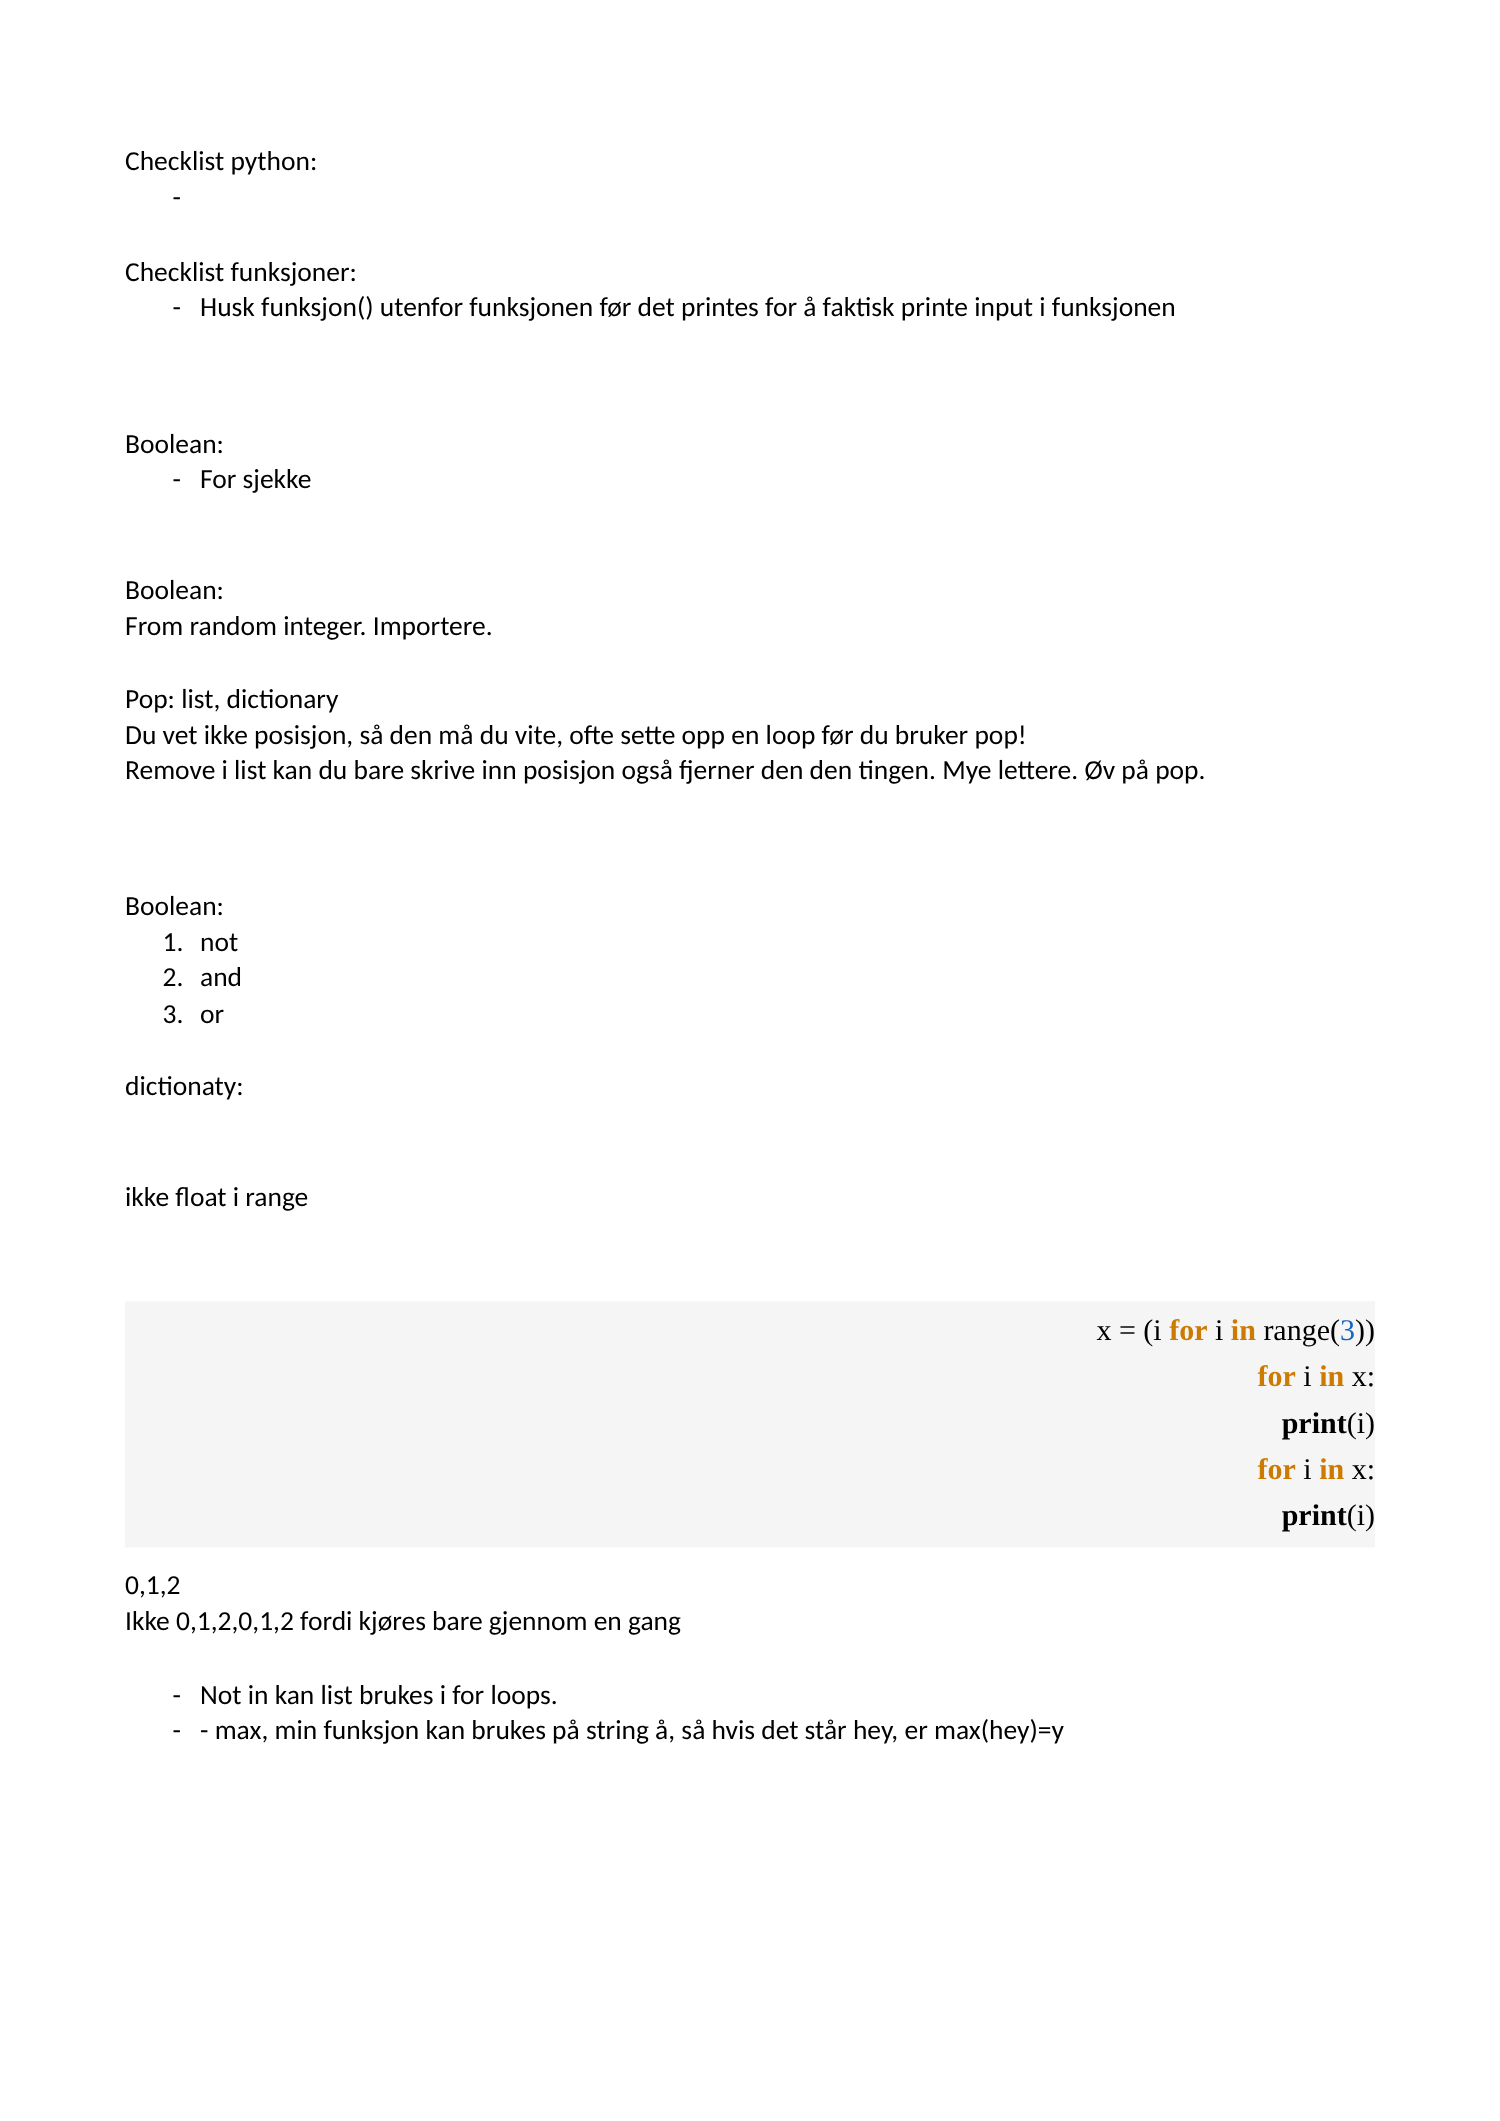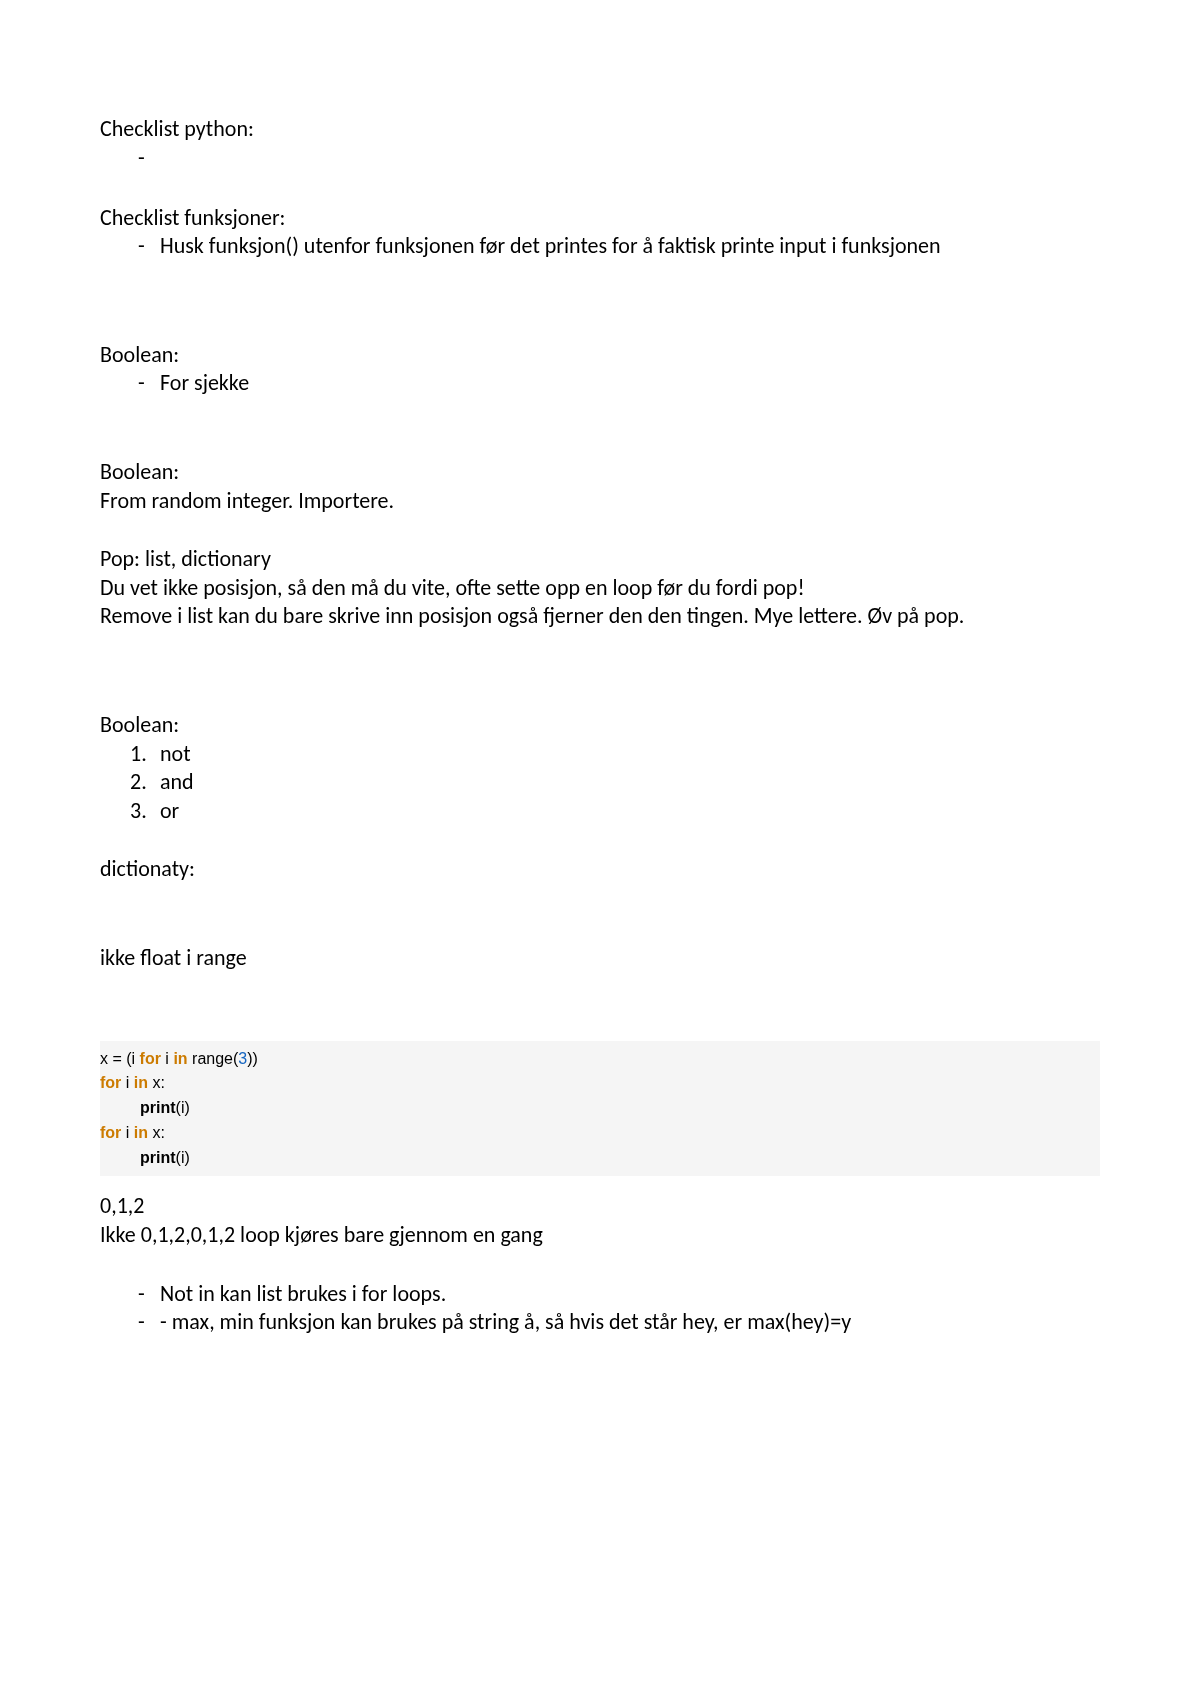--- a/index.html
+++ b/index.html
@@ -32,26 +32,27 @@
     padding-left: 60px;
     position: relative;
   }
   .indent-numbered .num {
     position: absolute;
     left: 30px;
     top: 0;
   }
   .code-block {
     background: #f5f5f5;
-    font-family: Liberation Sans, sans-serif;
-    font-size: 16px;
+    font-family: Liberation Serif, serif;
+    font-size: 24px;
     padding: 6px 0 6px 0;
     margin: 8px 0 8px 0;
     color: #000000;
     line-height: 1.55;
+    text-align: right;
   }
   .c-id { color: #000000; }
   .c-kw { color: #cc7b00; font-weight: bold; }
   .c-num { color: #1565c0; }
   .c-fn { color: #000000; }
   .c-fn-blue { color: #000000; font-weight: bold; }
   .code-line { white-space: pre; }
   .code-indent { padding-left: 40px; }
 </style>
 </head>
@@ -90,21 +91,21 @@
 
   <div>
     <div>Boolean:</div>
     <div>From random integer. Importere.</div>
   </div>
 
   <div class="gap-md"></div>
 
   <div>
     <div>Pop: list, dictionary</div>
-    <div>Du vet ikke posisjon, så den må du vite, ofte sette opp en loop før du fordi pop!</div>
+    <div>Du vet ikke posisjon, så den må du vite, ofte sette opp en loop før du bruker pop!</div>
     <div>Remove i list kan du bare skrive inn posisjon også fjerner den den tingen. Mye lettere. Øv på pop.</div>
   </div>
 
   <div class="gap-xl"></div>
 
   <div>
     <div>Boolean:</div>
     <div class="indent-numbered">
       <span class="num">1.</span>
       <span>not</span>
@@ -138,21 +139,21 @@
     <div class="code-line"><span class="c-kw">for</span><span> </span><span class="c-id">i</span><span> </span><span class="c-kw">in</span><span> </span><span class="c-id">x</span><span>:</span></div>
     <div class="code-line code-indent"><span class="c-fn-blue">print</span><span>(</span><span class="c-id">i</span><span>)</span></div>
     <div class="code-line"><span class="c-kw">for</span><span> </span><span class="c-id">i</span><span> </span><span class="c-kw">in</span><span> </span><span class="c-id">x</span><span>:</span></div>
     <div class="code-line code-indent"><span class="c-fn-blue">print</span><span>(</span><span class="c-id">i</span><span>)</span></div>
   </div>
 
   <div class="gap-sm"></div>
 
   <div>
     <div>0,1,2</div>
-    <div>Ikke 0,1,2,0,1,2 loop kjøres bare gjennom en gang</div>
+    <div>Ikke 0,1,2,0,1,2 fordi kjøres bare gjennom en gang</div>
   </div>
 
   <div class="gap-md"></div>
 
   <div>
     <div class="indent-bullet">
       <span class="dash">-</span>
       <span>Not in kan list brukes i for loops.</span>
     </div>
     <div class="indent-bullet">

